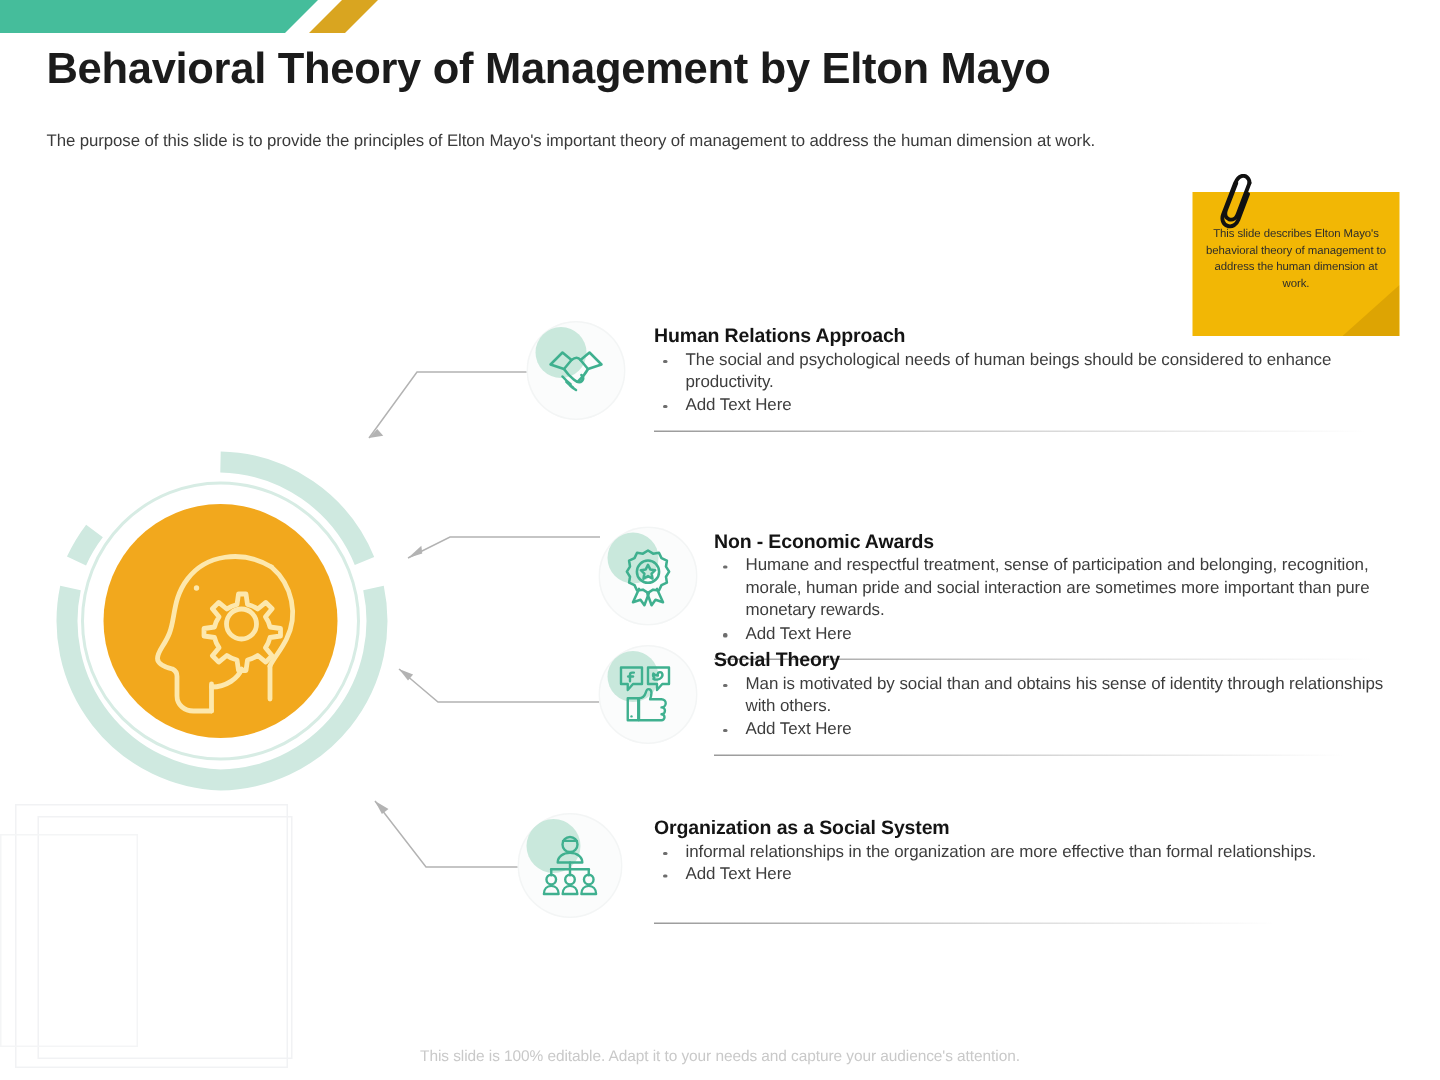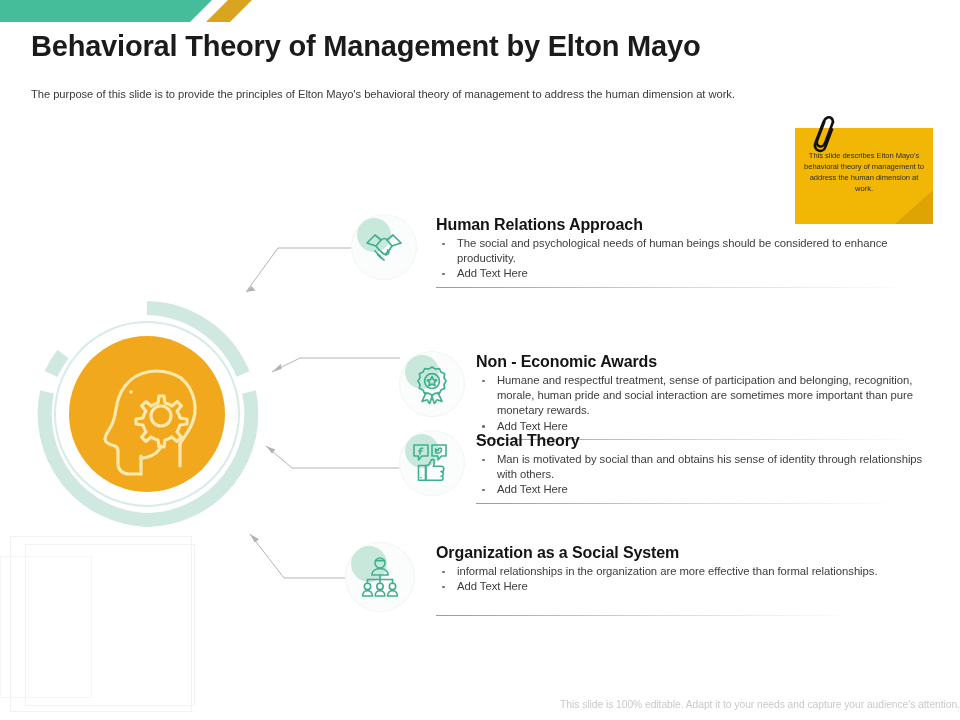--- a/index.html
+++ b/index.html
@@ -57,21 +57,21 @@
     background:#fbfcfc;box-shadow:0 0 0 1px #f3f5f5 inset;
     display:flex;align-items:center;justify-content:center;overflow:hidden;
   }
   .row .badge .blob{
     position:absolute;left:6px;top:4px;width:34px;height:34px;border-radius:50%;
     background:#c9e8dc;
   }
   .row .badge svg{position:relative;z-index:2;}
   .row .txt{position:absolute;}
   .row h3{
-    margin:0 0 2px 0;font-size:16px;font-weight:bold;color:#141414;
+    margin:0 0 2px 0;font-size:13px;font-weight:bold;color:#141414;
     letter-spacing:-0.1px;white-space:nowrap;
   }
   .bullets{list-style:none;margin:0;padding:0;}
   .bullets li{
     position:relative;padding-left:21px;
     font-size:11.3px;line-height:15.2px;color:#3d3d3d;letter-spacing:-0.05px;
     margin-bottom:0px;
   }
   .bullets li::before{
     content:"";position:absolute;left:6px;top:6.5px;
@@ -92,34 +92,34 @@
   }
   .sticky-text{
     position:absolute;left:8px;top:22px;width:122px;
     font-size:7.6px;line-height:11px;color:#2b2b2b;text-align:center;
     letter-spacing:-0.05px;
   }
   .clip{position:absolute;left:8px;top:-12px;}
 
   
   .footer{
-    position:absolute;left:0;top:699px;width:960px;text-align:right;
+    position:absolute;left:0;top:699px;width:960px;text-align:center;
     font-size:10.3px;color:#c9c9c9;letter-spacing:-0.05px;
   }
 </style>
 </head>
 <body>
 
 <div class="slide">
 
   <div class="corner-teal"></div>
   <div class="corner-gold"></div>
 
   <div class="title">Behavioral Theory of Management by Elton Mayo</div>
-  <div class="subtitle">The purpose of this slide is to provide the principles of Elton Mayo's behavioral theory of management  to address the human  dimension at work.</div>
+  <div class="subtitle">The purpose of this slide is to provide the principles of Elton Mayo's important theory of management  to address the human  dimension at work.</div>
 
   <div class="ghost-rect ghost-a"></div>
   <div class="ghost-rect ghost-b"></div>
   <div class="ghost-rect ghost-c"></div>
 
   <svg class="connectors" viewBox="0 0 960 720">
     <g fill="none" stroke="#b3b3b3" stroke-width="1">
       <path d="M352 248 L278 248 L246 292"></path>
       <path d="M400 358 L300 358 L272 372"></path>
       <path d="M400 468 L292 468 L266 446"></path>

